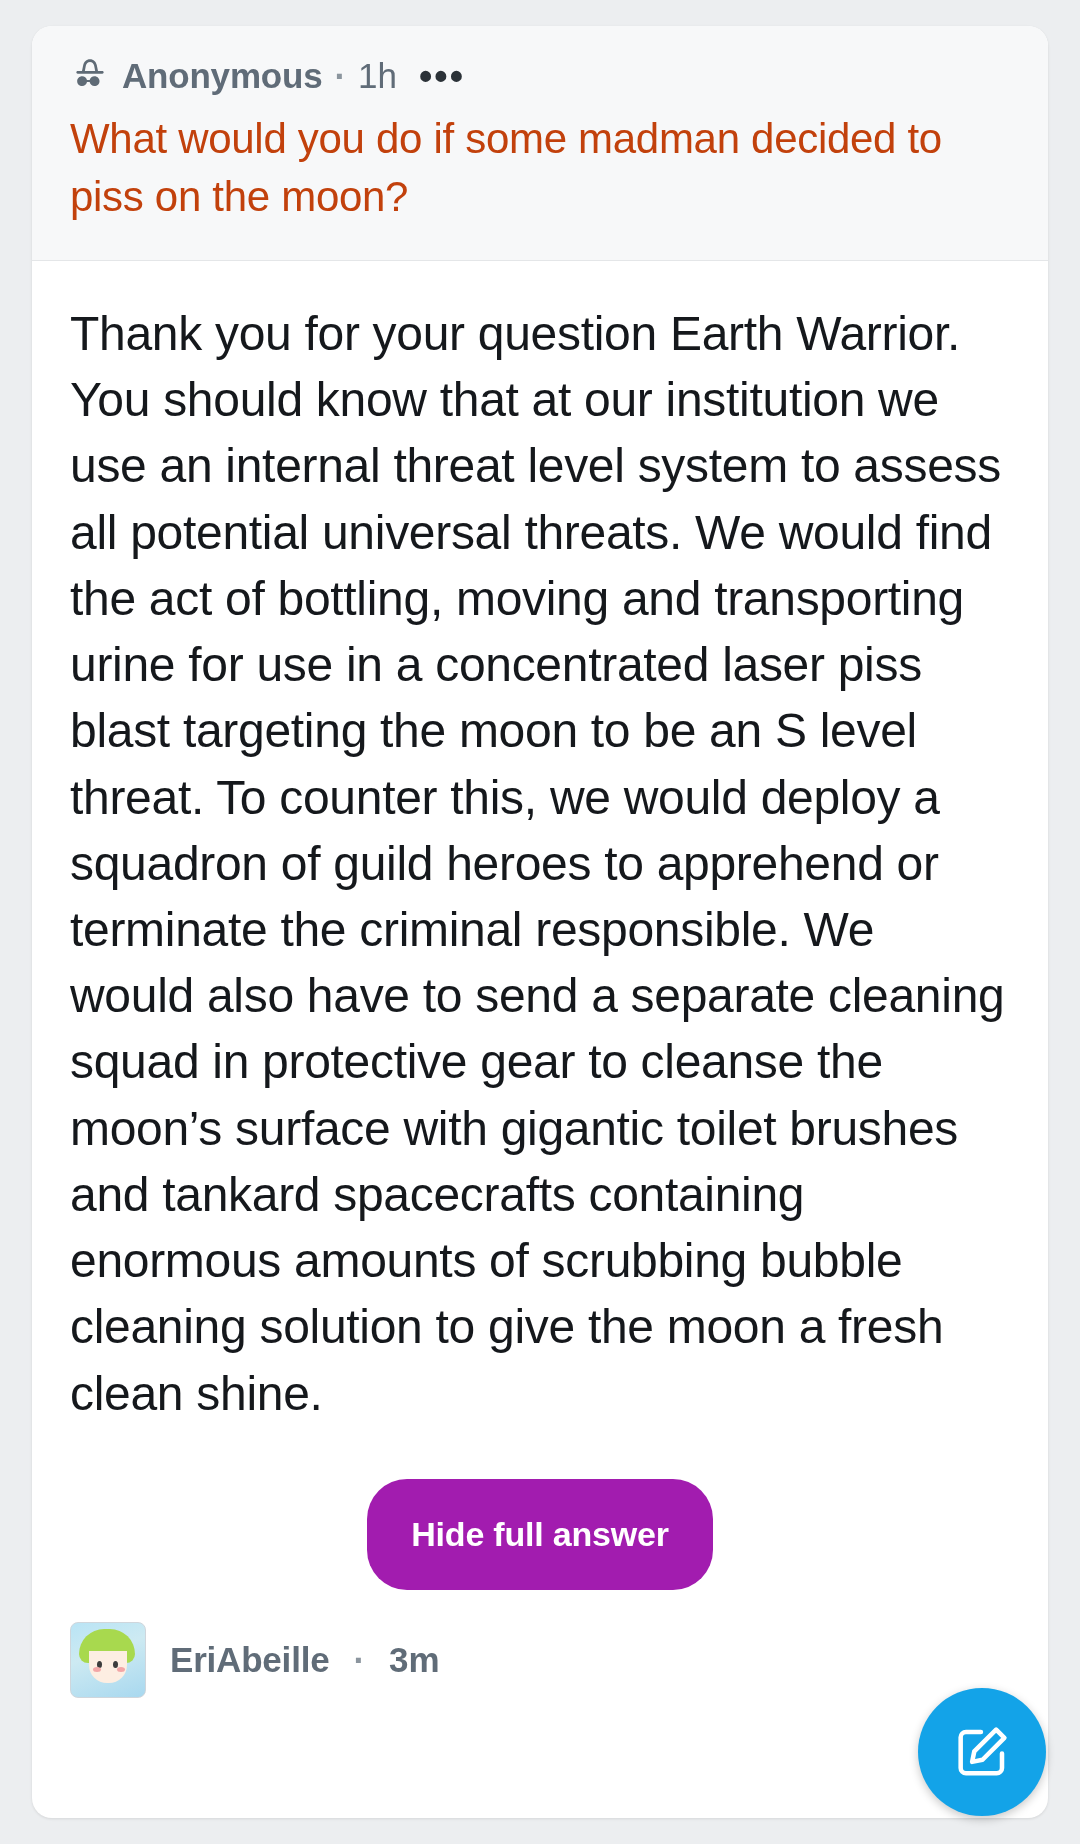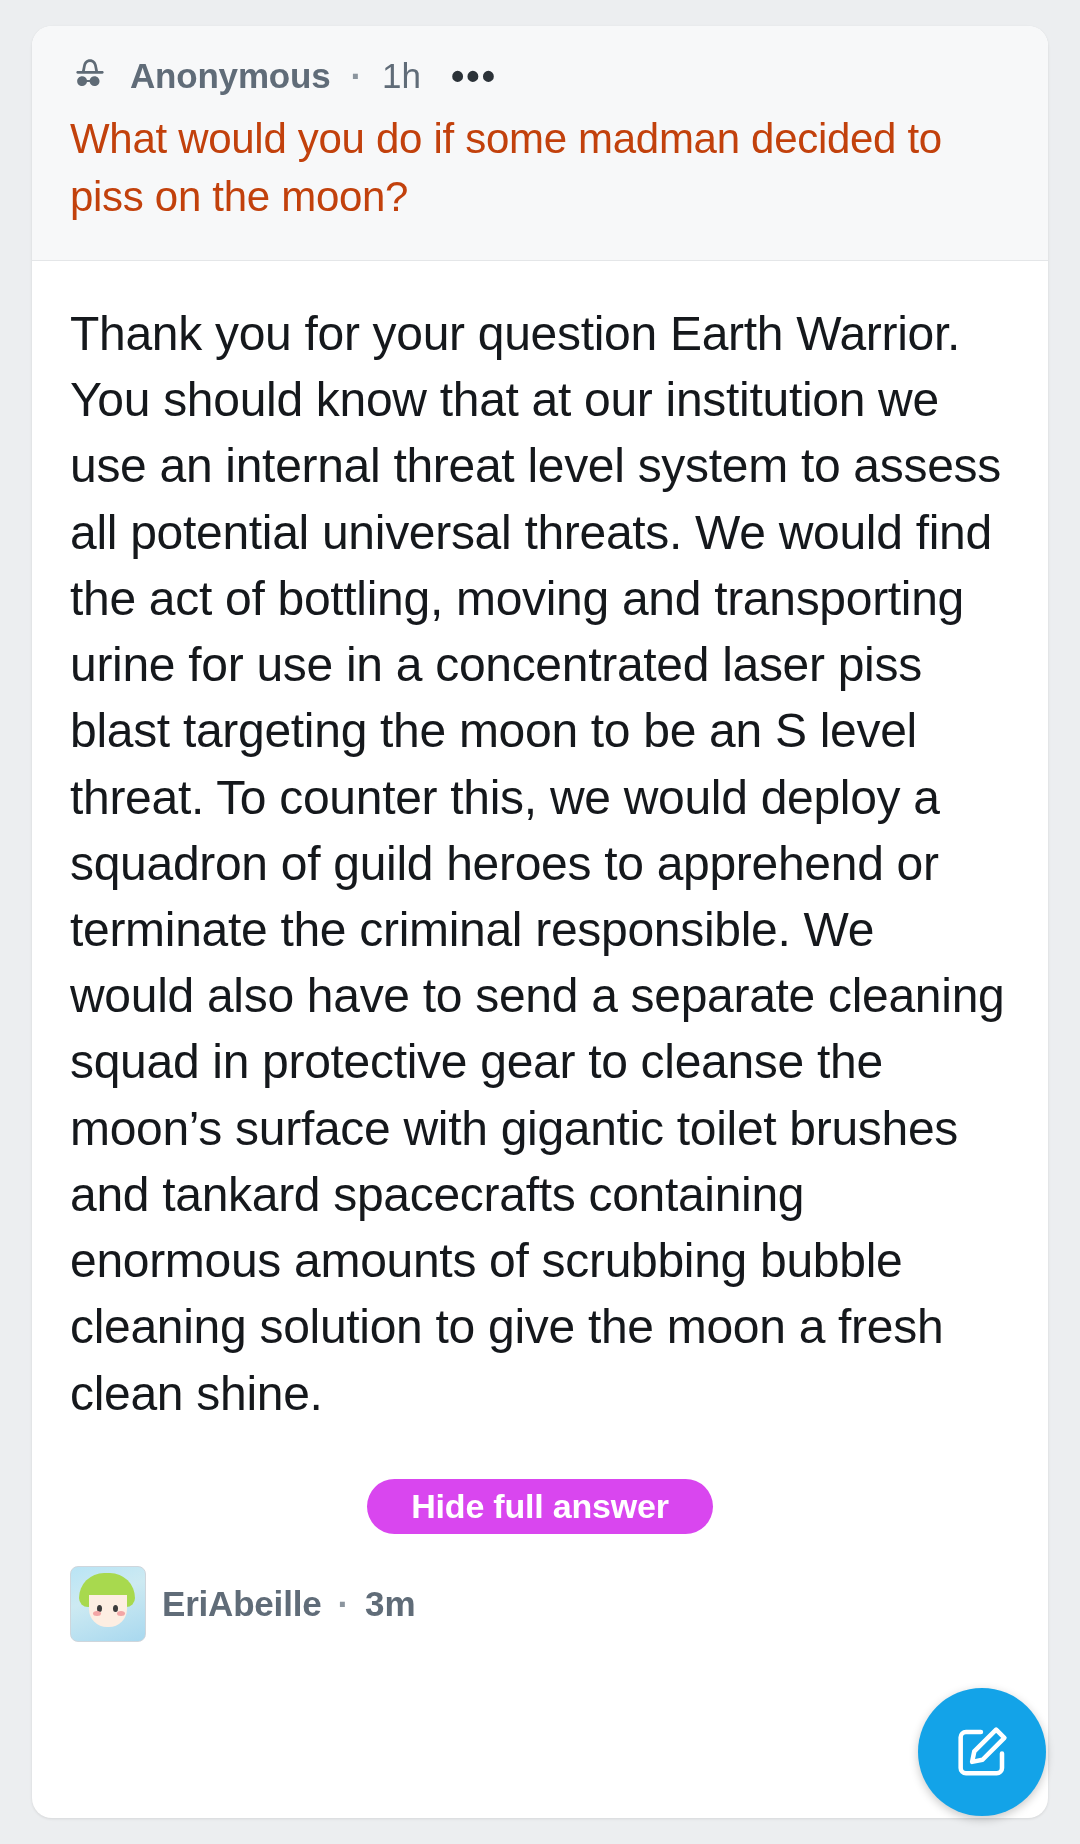--- a/index.html
+++ b/index.html
@@ -38,21 +38,21 @@
   
   .question-block {
     background: #f7f8f9;
     border-bottom: 1px solid #e4e6e8;
     padding: 30px 38px 34px 38px;
   }
 
   .byline {
     display: flex;
     align-items: center;
-    gap: 20px;
+    gap: 12px;
     margin-bottom: 14px;
   }
   .anon-icon {
     width: 40px;
     height: 40px;
     display: inline-flex;
     align-items: center;
     justify-content: center;
     color: #5f6b76;
     flex: 0 0 auto;
@@ -101,36 +101,36 @@
     white-space: pre-wrap;
   }
 
   .hide-row {
     display: flex;
     justify-content: center;
     margin-top: 52px;
     padding-bottom: 22px;
   }
   .hide-button {
-    background: #d946ef;
+    background: #a21caf;
     color: #ffffff;
     font-size: 34px;
     font-weight: bold;
     border: none;
     border-radius: 40px;
-    padding: 8px 44px;
+    padding: 36px 44px;
     letter-spacing: -0.2px;
     cursor: pointer;
   }
 
   
   .footer-row {
     display: flex;
     align-items: center;
-    gap: 16px;
+    gap: 24px;
     padding: 10px 23px 34px 38px;
   }
   .avatar {
     width: 74px;
     height: 74px;
     border-radius: 8px;
     flex: 0 0 auto;
     background: linear-gradient(160deg, #b9e4f5 0%, #cdeaf2 40%, #a8d8ef 100%);
     border: 1px solid #cfd6dc;
     position: relative;

